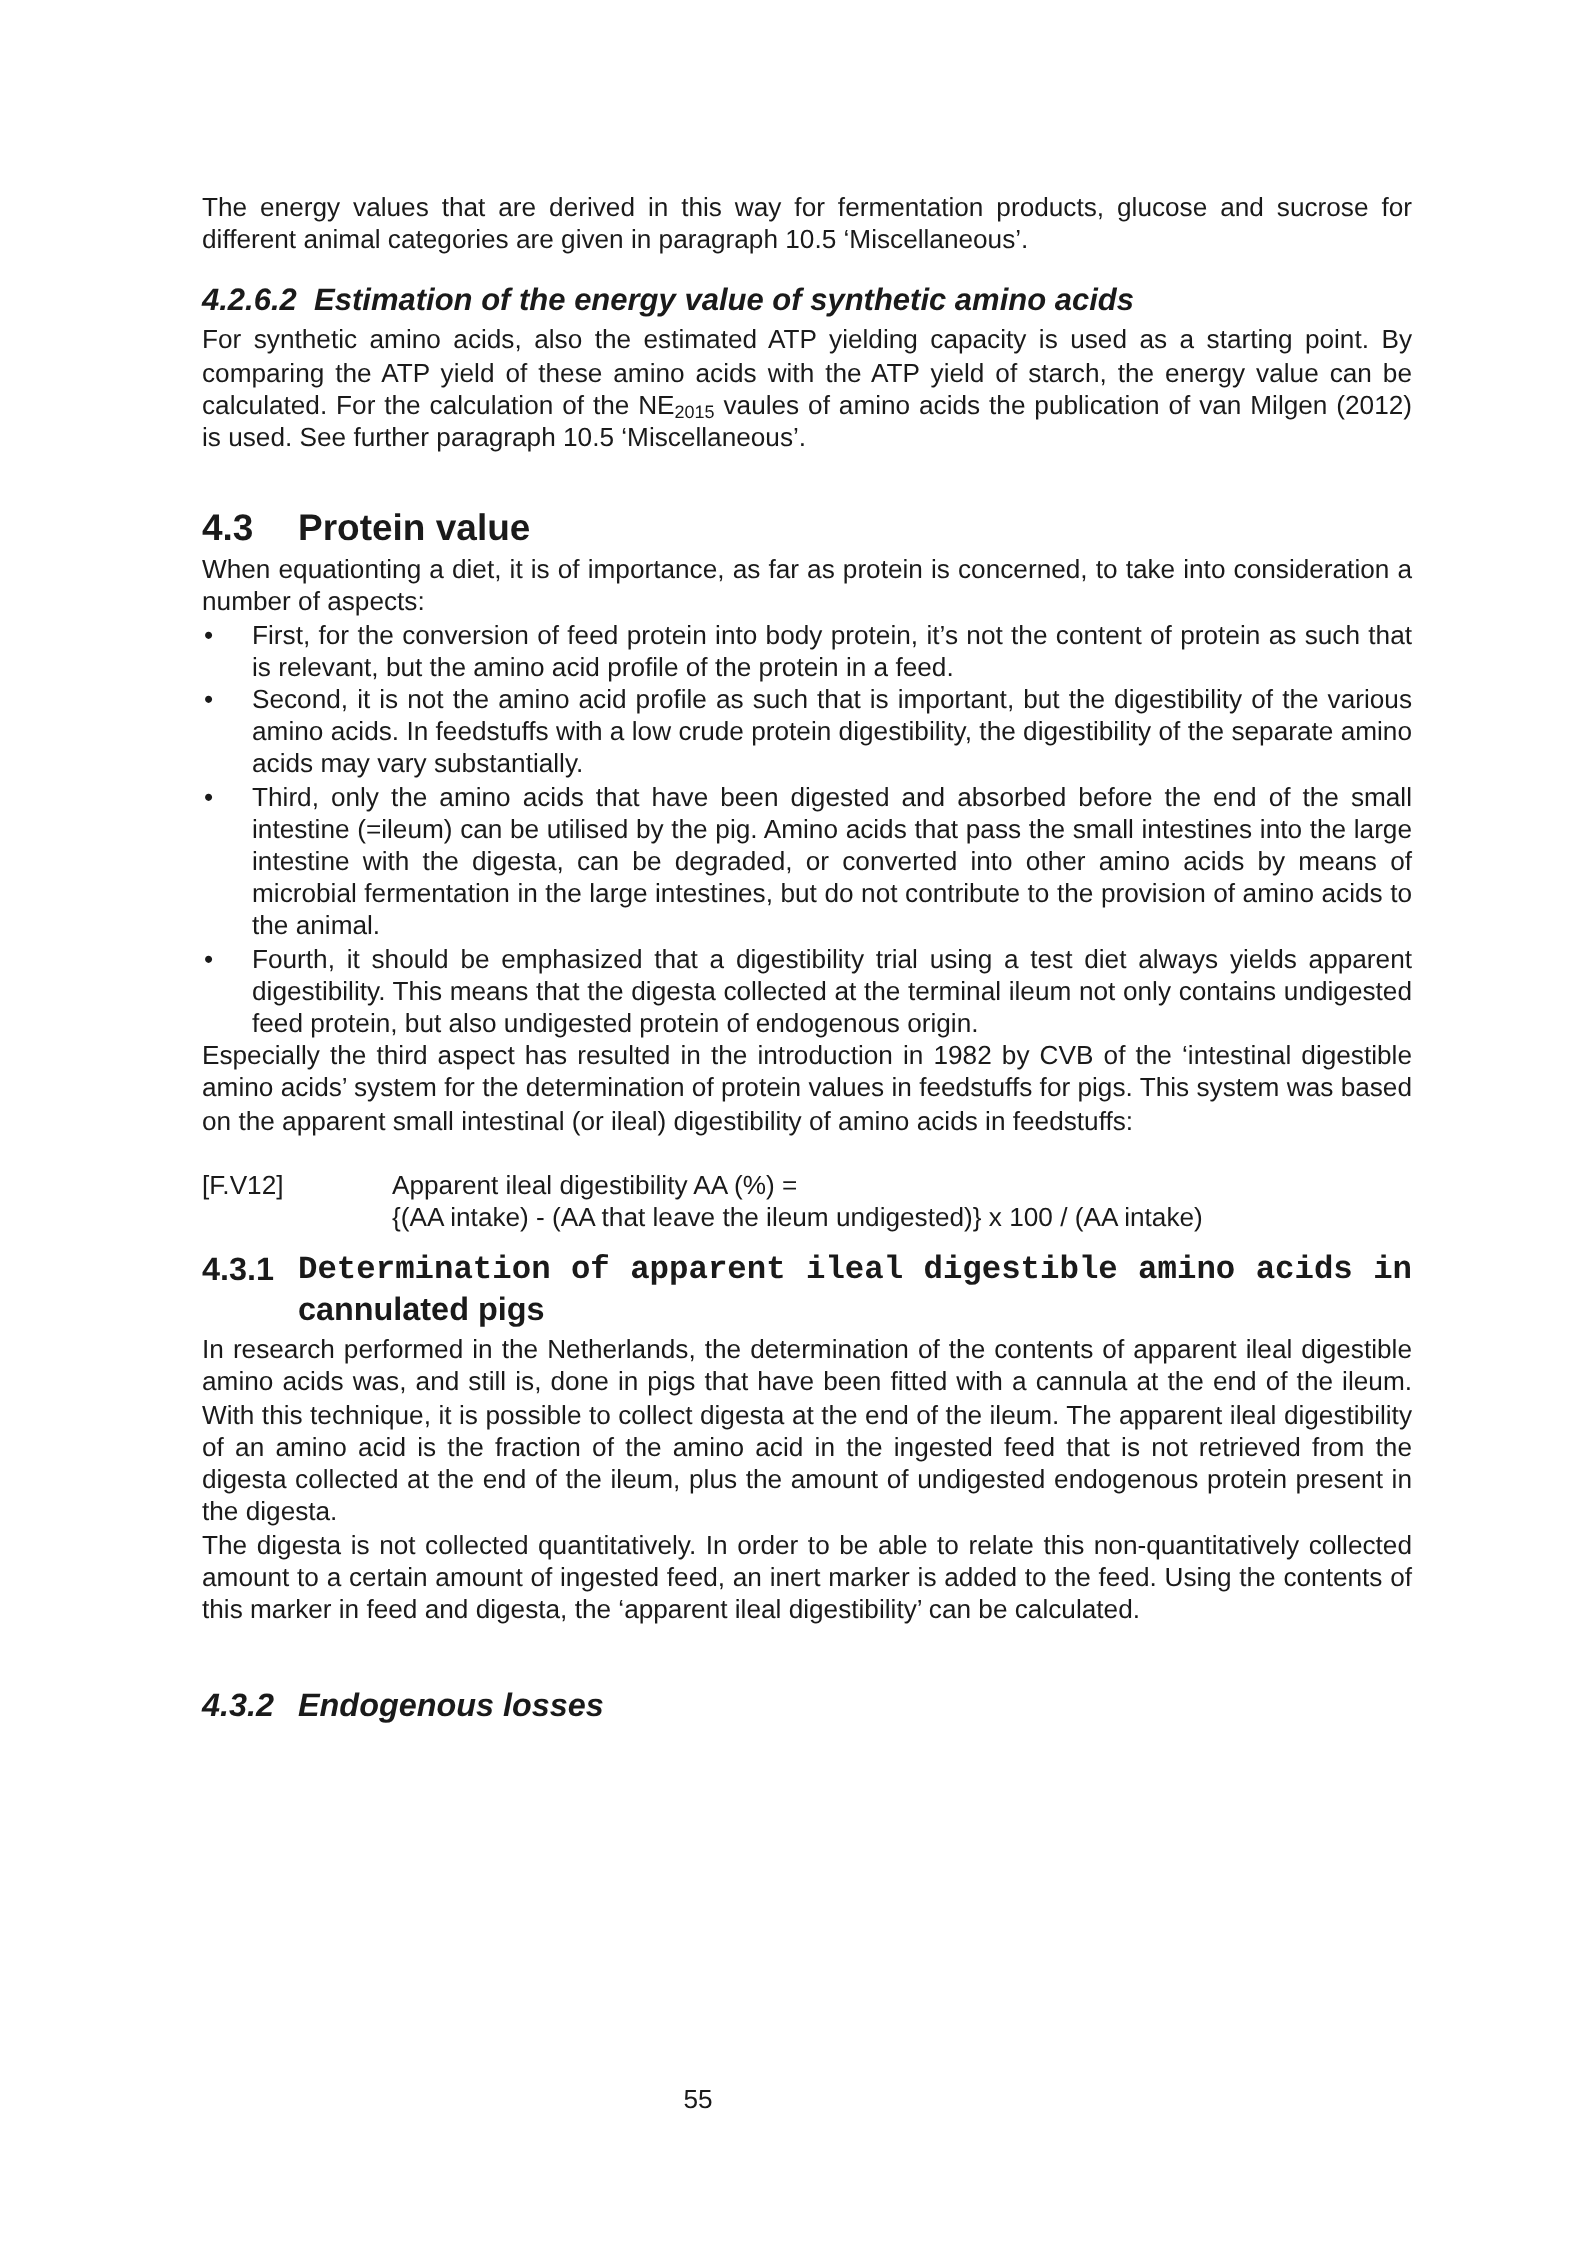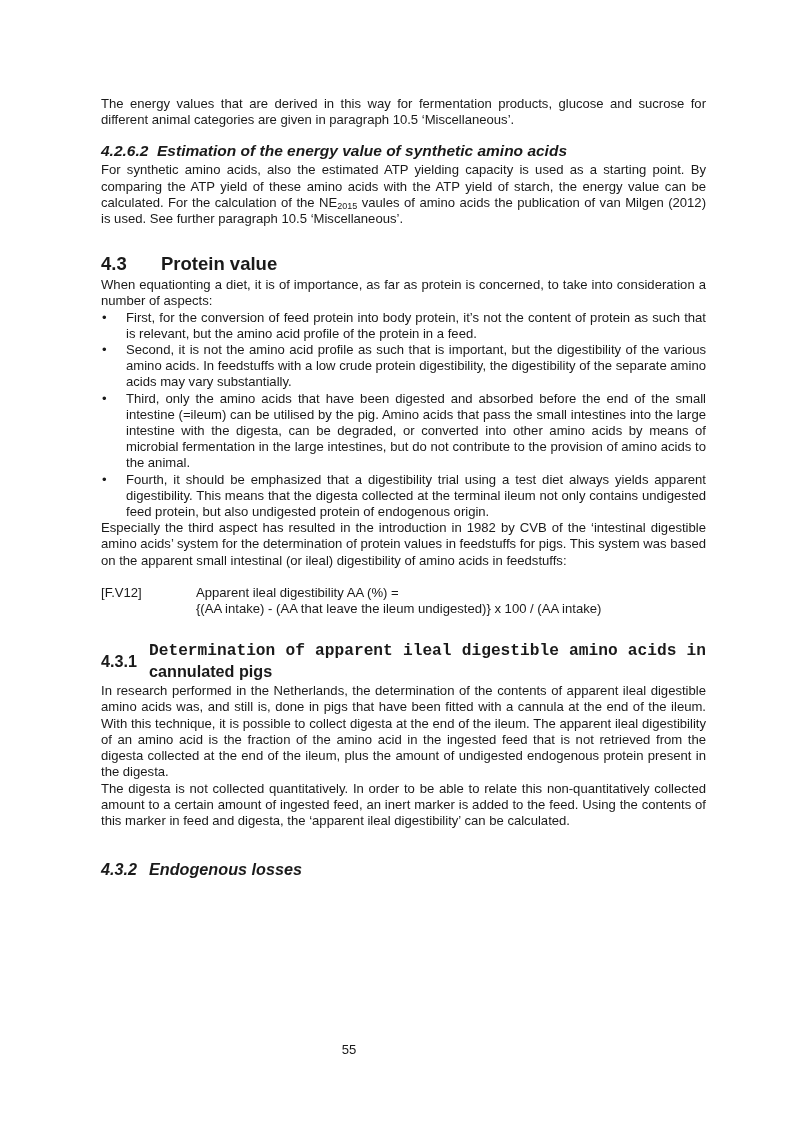--- a/index.html
+++ b/index.html
@@ -28,42 +28,42 @@
 <div class="page">
 
   <p>The energy values that are derived in this way for fermentation products, glucose and sucrose for different animal categories are given in paragraph 10.5 ‘Miscellaneous’.</p>
 
   <div class="h4">
     <span>4.2.6.2</span>&nbsp;
     <span>Estimation of the energy value of synthetic amino acids</span>
   </div>
   <p><span>For synthetic amino acids, also the estimated ATP yielding capacity is used as a starting point. By comparing the ATP yield of these amino acids with the ATP yield of starch, the energy value can be calculated. For the calculation of the NE</span><sub>2015</sub><span> vaules of amino acids the publication of van Milgen (2012) is used. See further paragraph 10.5 ‘Miscellaneous’.</span></p>
 
-  <div class="h2" style="margin-top:26px;gap:12px;">
+  <div class="h2" style="margin-top:26px;">
     <span class="num">4.3</span>
     <span>Protein value</span>
   </div>
   <p>When equationting a diet, it is of importance, as far as protein is concerned, to take into consideration a number of aspects:</p>
   <ul>
     <li><span class="bullet">•</span><span>First, for the conversion of feed protein into body protein, it’s not the content of protein as such that is relevant, but the amino acid profile of the protein in a feed.</span></li>
     <li><span class="bullet">•</span><span>Second, it is not the amino acid profile as such that is important, but the digestibility of the various amino acids. In feedstuffs with a low crude protein digestibility, the digestibility of the separate amino acids may vary substantially.</span></li>
     <li><span class="bullet">•</span><span>Third, only the amino acids that have been digested and absorbed before the end of the small intestine (=ileum) can be utilised by the pig. Amino acids that pass the small intestines into the large intestine with the digesta, can be degraded, or converted into other amino acids by means of microbial fermentation in the large intestines, but do not contribute to the provision of amino acids to the animal.</span></li>
     <li><span class="bullet">•</span><span>Fourth, it should be emphasized that a digestibility trial using a test diet always yields apparent digestibility. This means that the digesta collected at the terminal ileum not only contains undigested feed protein, but also undigested protein of endogenous origin.</span></li>
   </ul>
   <p>Especially the third aspect has resulted in the introduction in 1982 by CVB of the ‘intestinal digestible amino acids’ system for the determination of protein values in feedstuffs for pigs. This system was based on the apparent small intestinal (or ileal) digestibility of amino acids in feedstuffs:</p>
 
   <div class="formula">
     <span class="ref">[F.V12]</span>
     <span>
       <span style="display:block">Apparent ileal digestibility AA (%) =</span>
       <span style="display:block">{(AA intake) - (AA that leave the ileum undigested)} x 100 / (AA intake)</span>
     </span>
   </div>
 
-  <div class="h3 just" style="margin-top:24px;align-items:center;">
+  <div class="h3 just" style="margin-top:8px;">
     <span class="num">4.3.1</span>
     <span class="txt">
       <span class="first">Determination of apparent ileal digestible amino acids in</span>
       <span style="display:block">cannulated pigs</span>
     </span>
   </div>
   <p>In research performed in the Netherlands, the determination of the contents of apparent ileal digestible amino acids was, and still is, done in pigs that have been fitted with a cannula at the end of the ileum. With this technique, it is possible to collect digesta at the end of the ileum. The apparent ileal digestibility of an amino acid is the fraction of the amino acid in the ingested feed that is not retrieved from the digesta collected at the end of the ileum, plus the amount of undigested endogenous protein present in the digesta.</p>
   <p>The digesta is not collected quantitatively. In order to be able to relate this non-quantitatively collected amount to a certain amount of ingested feed, an inert marker is added to the feed. Using the contents of this marker in feed and digesta, the ‘apparent ileal digestibility’ can be calculated.</p>
 
   <div class="h3" style="margin-top:30px;font-style:italic;">

